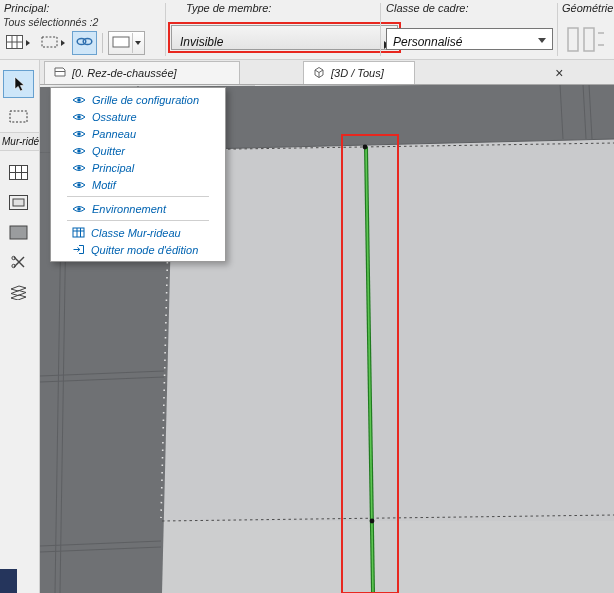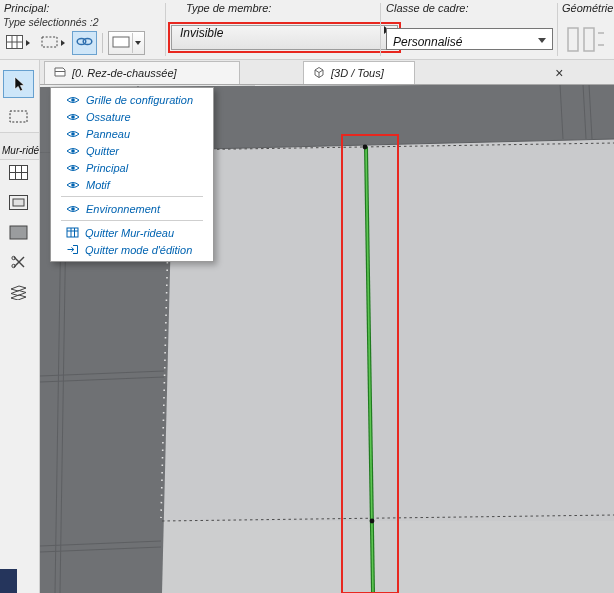--- a/index.html
+++ b/index.html
@@ -19,21 +19,21 @@
   .tbtn.boxed{background:linear-gradient(#ffffff,#ececec);border-color:#ababab;}
   .arr-r{width:0;height:0;border-top:3px solid transparent;border-bottom:3px solid transparent;
          border-left:4px solid #333;margin-left:3px;}
   .arr-d{width:0;height:0;border-left:3px solid transparent;border-right:3px solid transparent;
          border-top:4px solid #333;}
   .minisep{width:1px;height:20px;background:#c6c6c6;margin:0 2px;}
   .vsep{position:absolute;top:3px;width:1px;height:53px;background:#cfcfcf;}
   .lbl-membertype{left:170px;top:2px;margin-left:16px;}
   .red-annot{position:absolute;left:168px;top:22px;border:2px solid #e8271f;padding:1px;background:transparent;}
   .popup-field{width:227px;height:25px;background:linear-gradient(#f4f4f4,#e4e4e4);
-               border:1px solid #9c9c9c;box-sizing:border-box;display:flex;align-items:flex-start;
+               border:1px solid #9c9c9c;box-sizing:border-box;display:flex;align-items:flex-end;
                justify-content:space-between;padding:0 8px;font-size:12px;color:#111;}
   .tri-r{width:0;height:0;border-top:4px solid transparent;border-bottom:4px solid transparent;
          border-left:5px solid #222;}
   .lbl-frameclass{left:386px;top:2px;}
   .combo{position:absolute;left:386px;top:28px;width:167px;height:22px;background:#fff;
          border:1px solid #767676;box-sizing:border-box;display:flex;align-items:flex-end;
          padding-left:6px;font-size:12px;color:#111;}
   .combo-chev{position:absolute;right:6px;top:9px;width:0;height:0;
               border-left:4px solid transparent;border-right:4px solid transparent;
               border-top:5px solid #444;}
@@ -50,44 +50,44 @@
   .tab-3d{left:263px;width:112px;background:#ffffff;}
   .tab-close{position:absolute;left:505px;top:1px;width:28px;height:23px;display:flex;
              align-items:center;justify-content:center;font-size:14px;color:#333;cursor:default;}
 
   
   .sidebar{position:absolute;left:0;top:60px;width:40px;height:533px;background:#f0f0f0;
            border-right:1px solid #cfcfcf;box-sizing:border-box;z-index:3;}
   .sbtn{position:absolute;left:3px;width:31px;height:28px;display:flex;align-items:center;
         justify-content:center;border:1px solid transparent;box-sizing:border-box;cursor:default;}
   .sbtn.sel{background:#cde6f9;border-color:#66a0cf;}
-  .panel-title{position:absolute;left:0;top:72px;width:39px;font-size:10px;padding:12px 0 3px 2px;
+  .panel-title{position:absolute;left:0;top:72px;width:39px;font-size:10px;padding:3px 0 3px 2px;
                color:#111;background:#ebebeb;border-top:1px solid #d2d2d2;border-bottom:1px solid #d2d2d2;
                white-space:nowrap;overflow:hidden;box-sizing:border-box;}
 
   
   .edit-menu{position:absolute;left:50px;top:87px;width:146px;background:#ffffff;
              border:1px solid #9a9a9a;box-shadow:3px 3px 6px rgba(0,0,0,.28);
-             padding:3px 8px;z-index:6;}
+             padding:3px 14px;z-index:6;}
   .mitem{height:17px;display:flex;align-items:center;gap:6px;padding:0 7px;font-size:11px;
          color:#0063b1;white-space:nowrap;cursor:default;}
   .msep{border-top:1px solid #cfcfcf;margin:3px 2px;}
 
   
   .canvas{position:absolute;left:40px;top:84px;width:574px;height:509px;z-index:1;}
   .corner-block{position:absolute;left:0;top:569px;width:17px;height:24px;background:#25355c;z-index:5;}
 </style>
 </head>
 <body>
 
 <div class="app">
 
   <div class="toolbar">
     <div class="lbl lbl-principal">Principal:</div>
-    <div class="lbl lbl-selstatus">Type sélectionnés :2</div>
+    <div class="lbl lbl-selstatus">Tous sélectionnés :2</div>
 
     <div class="btnrow">
       <div class="tbtn">
         <span>
           <svg width="17" height="14">
               <rect x="0.5" y="0.5" width="16" height="13" fill="#fff" stroke="#555"></rect>
               <line x1="6" y1="0.5" x2="6" y2="13.5" stroke="#555"></line>
               <line x1="11" y1="0.5" x2="11" y2="13.5" stroke="#555"></line>
               <line x1="0.5" y1="7" x2="16.5" y2="7" stroke="#555"></line>
             </svg>
@@ -320,21 +320,21 @@
       <span>Environnement</span>
     </div>
     <div class="msep"></div>
     <div class="mitem">
       <svg width="13" height="11">
           <rect x="1" y="1" width="11" height="9" fill="none" stroke="#0063b1"></rect>
           <line x1="1" y1="4" x2="12" y2="4" stroke="#0063b1"></line>
           <line x1="5" y1="1" x2="5" y2="10" stroke="#0063b1"></line>
           <line x1="8.5" y1="1" x2="8.5" y2="10" stroke="#0063b1"></line>
         </svg>
-      <span>Quitter Mur-rideau</span>
+      <span>Classe Mur-rideau</span>
     </div>
     <div class="mitem">
       <svg width="13" height="11">
           <path d="M7,1.5 h4.5 v8 h-4.5" fill="none" stroke="#0063b1"></path>
           <line x1="1.5" y1="5.5" x2="7.5" y2="5.5" stroke="#0063b1"></line>
           <path d="M5.5,3.5 L7.8,5.5 L5.5,7.5" fill="none" stroke="#0063b1"></path>
         </svg>
       <span>Quitter mode d'édition</span>
     </div>
   </div>

